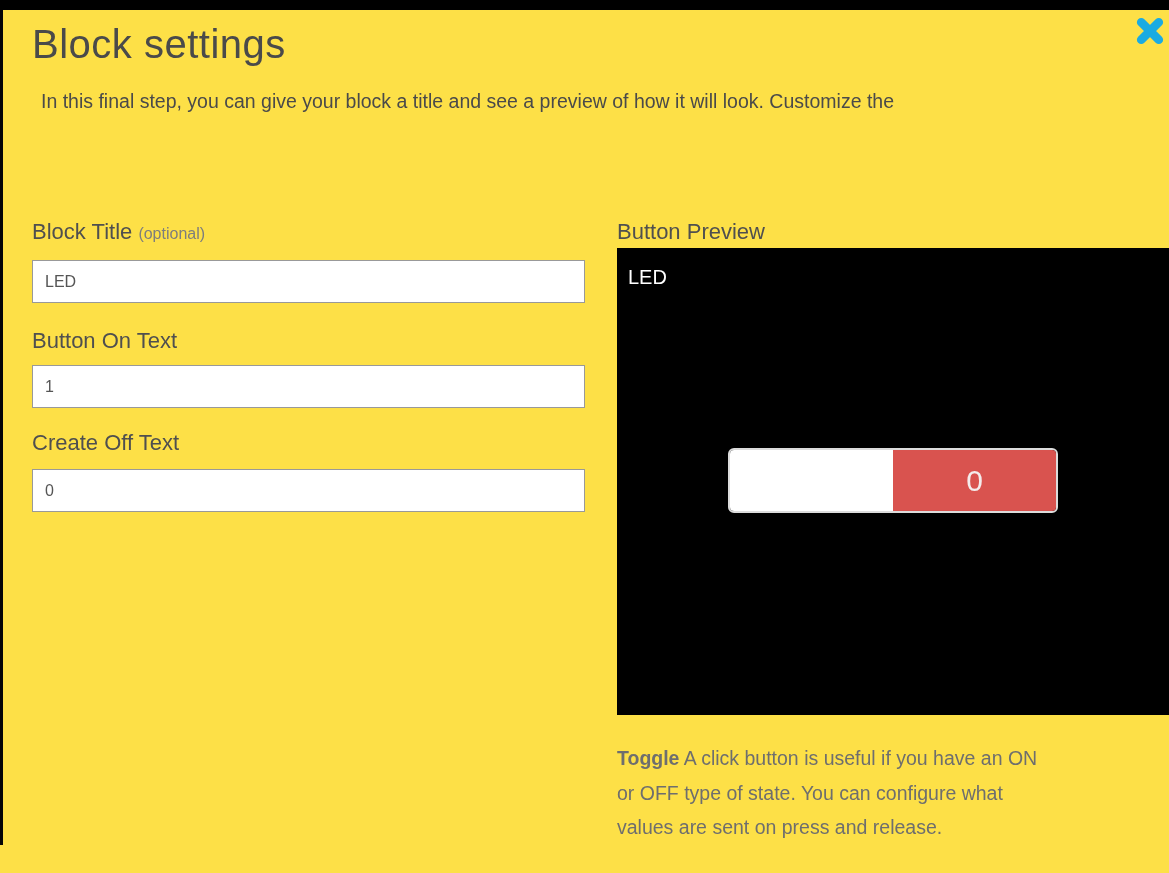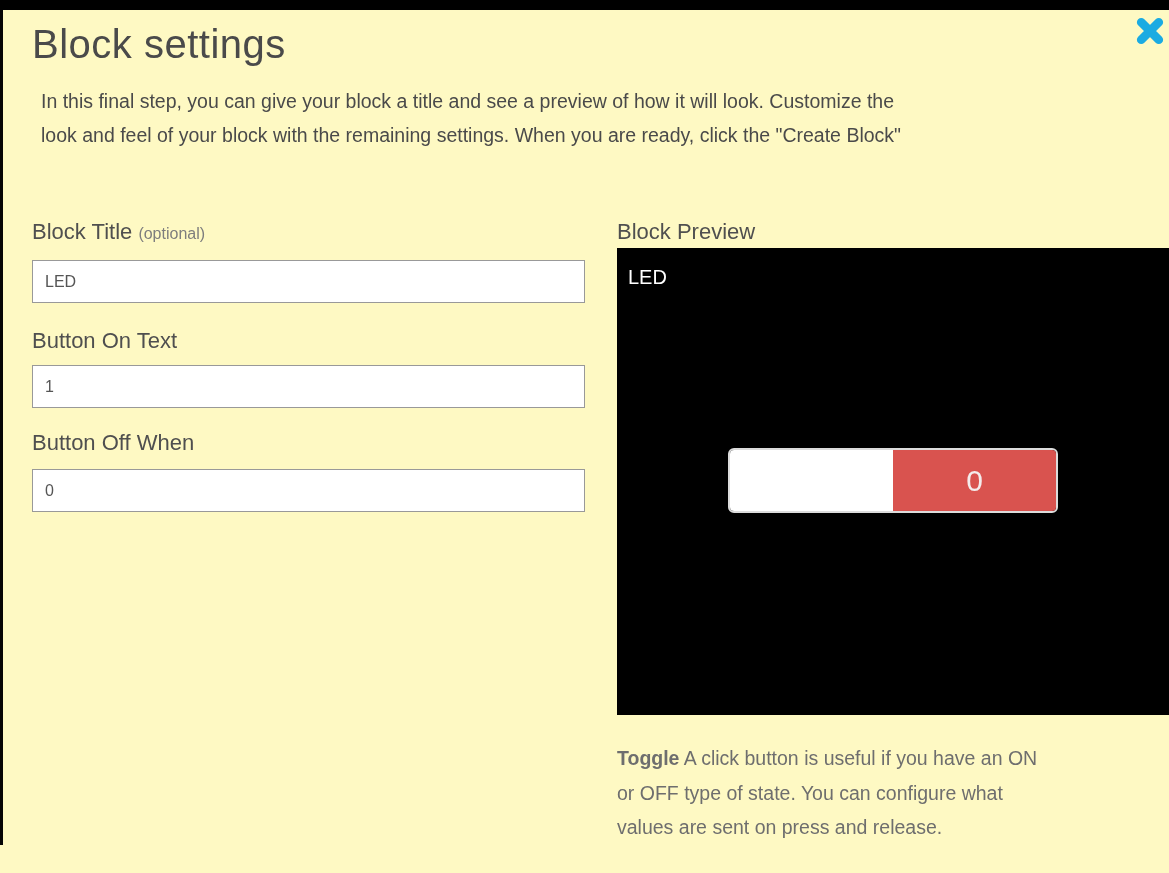--- a/index.html
+++ b/index.html
@@ -2,21 +2,21 @@
 <html><head>
 <meta charset="utf-8">
 <style>
   * { margin:0; padding:0; box-sizing:border-box; }
   html,body { background:#ffffff; }
   body { font-family:"Liberation Sans", sans-serif; }
 
   .screen {
     position:relative;
     width:1169px; height:873px;
-    background:#fef9c3;
+    background:#fde047;
     overflow:hidden;
   }
 
   
   .edge-top  { position:absolute; top:0; left:0; width:1169px; height:10px; background:#000; }
   .edge-left { position:absolute; top:10px; left:0; width:3px; height:835px; background:#050505; }
 
   .modal-title {
     position:absolute; left:32px; top:22px;
     font-size:40px; font-weight:300; color:#4a4a4a;
@@ -109,36 +109,36 @@
   <h1 class="modal-title">Block settings</h1>
 
   <div class="close-btn">
     <svg width="30" height="30" viewBox="0 0 24 24" fill="none">
       <path d="M5 5 L19 19 M19 5 L5 19" stroke-width="7" stroke-linecap="round" style="stroke: rgb(27, 171, 226);"></path>
     </svg>
   </div>
 
   <p class="modal-desc">
     <span>In this final step, you can give your block a title and see a preview of how it will look. Customize the</span><br>
-    <span>look and feel of your block with the remaining settings. When you are ready, click the "Create Block"</span><br>
+    <br>
   </p>
 
   <div class="field-label lbl-1">
     <span>Block Title</span>
     <span class="label-hint">(optional)</span>
   </div>
   <input class="text-input inp-1" type="text" value="LED" style="">
 
   <div class="field-label lbl-2">Button On Text</div>
   <input class="text-input inp-2" type="text" value="1" style="">
 
-  <div class="field-label lbl-3">Button Off When</div>
+  <div class="field-label lbl-3">Create Off Text</div>
   <input class="text-input inp-3" type="text" value="0" style="">
 
-  <div class="preview-heading">Block Preview</div>
+  <div class="preview-heading">Button Preview</div>
 
   <div class="preview-box" style="background: rgb(0, 0, 0);">
     <div class="preview-title">LED</div>
     <div class="toggle">
       <div class="toggle-on-half" style="background: rgb(255, 255, 255);"></div>
       <div class="toggle-off-half" style="background: rgb(217, 83, 79);">
         <span>0</span>
       </div>
     </div>
   </div>

